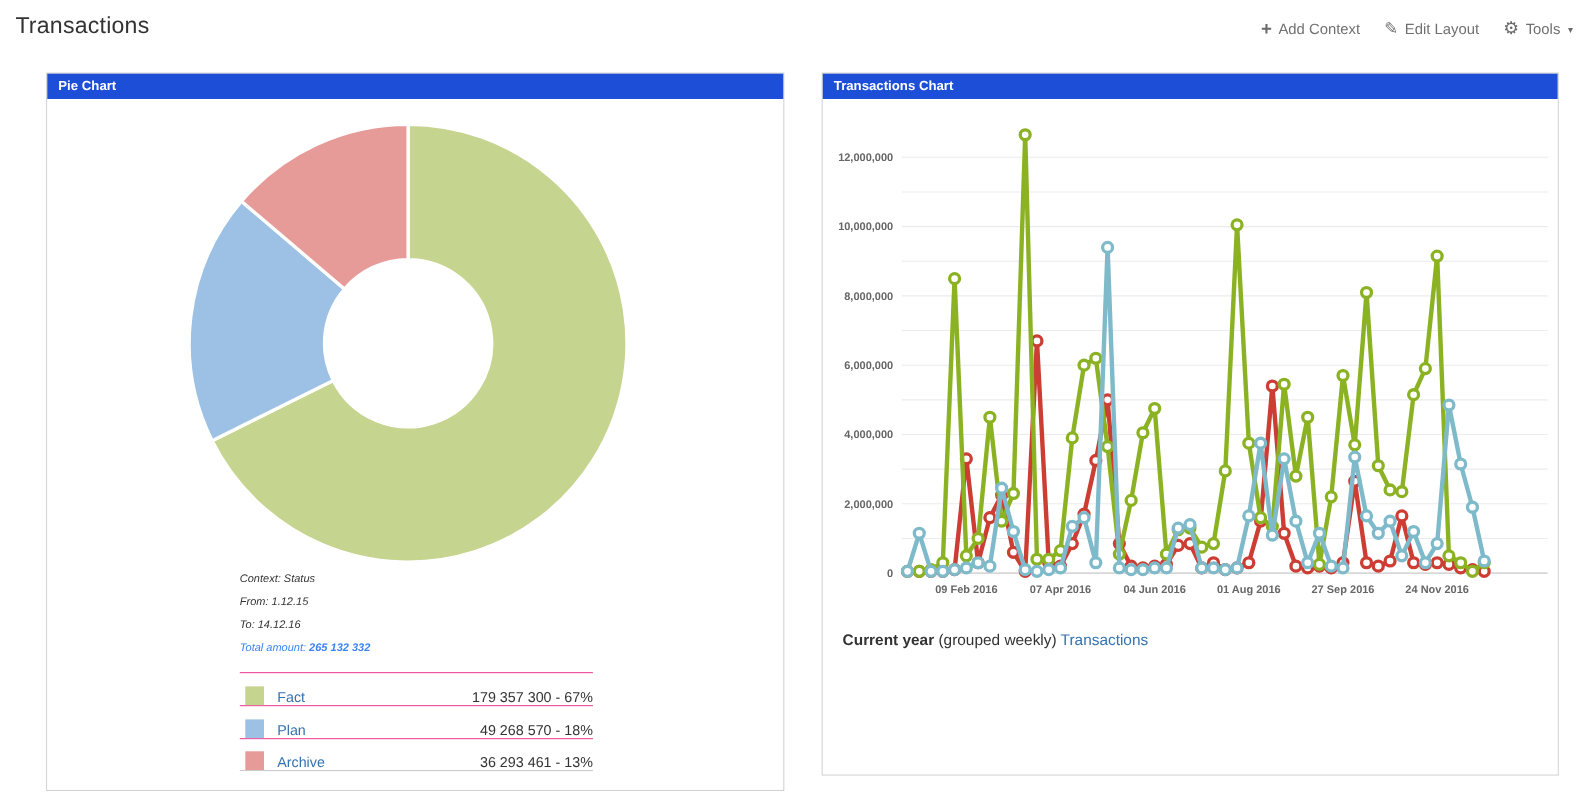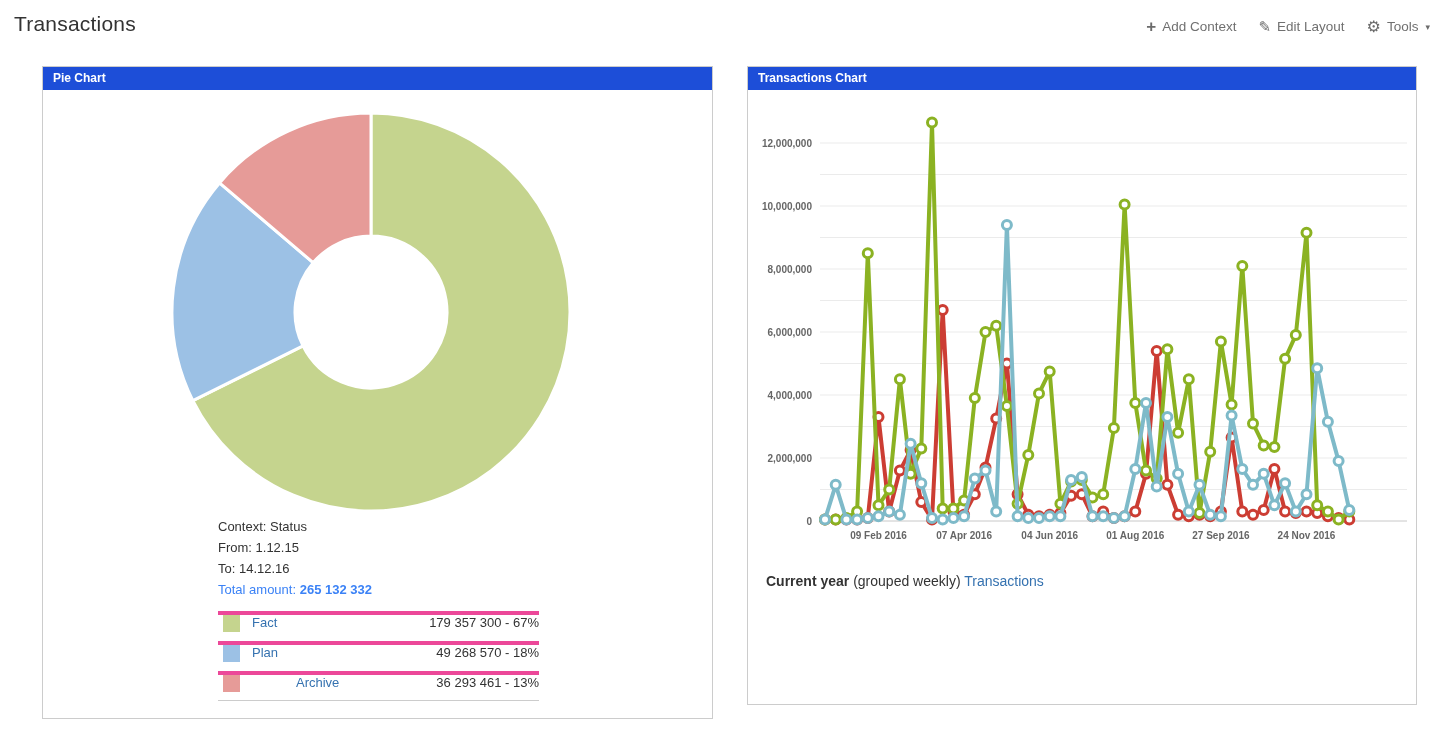--- a/index.html
+++ b/index.html
@@ -30,30 +30,30 @@
   .gadget-header {
     height:23px; background:#1d4ed8; color:#fff;
     font-size:12px; font-weight:bold; line-height:23px; padding-left:10px;
   }
   .gadget-body { position:relative; width:100%; height:calc(100% - 23px); background:#fff; }
 
   
   #pie-svg { position:absolute; left:0; top:0; }
   .pie-info {
     position:absolute; left:175px; top:426px;
-    font-size:13px; line-height:21px; color:#333;
+    font-size:10px; line-height:21px; color:#333;font-style:italic;
   }
   .total-line { color:#3b82f6; }
   .total-value { font-weight:bold; }
   .pie-table { position:absolute; left:175px; top:521px; width:321px; font-size:13px; }
   .prow {
-    display:flex; align-items:flex-start; height:30px;
-    border-top:4px solid #ec4899;
-  }
-  .prow:last-child { border-bottom:1px solid #cccccc;gap:44px; }
+    display:flex; align-items:flex-end; height:30px;
+    border-top:1px solid #ec4899;
+  }
+  .prow:last-child { border-bottom:1px solid #cccccc; }
   .swatch { width:17px; height:17px; margin:0 12px 0 5px; flex:0 0 auto; }
   .plabel { color:#3572b0; text-decoration:none; cursor:pointer; }
   .pval { margin-left:auto; color:#333; }
 
   
   #line-svg { position:absolute; left:0; top:0; }
   .trans-legend-header { position:absolute; left:18px; top:483px; font-size:14px; color:#333; }
   .lh-bold { font-weight:bold; }
   .lh-link { color:#3572b0; text-decoration:none; cursor:pointer; }
   .trans-legend { position:absolute; left:16px; top:505px; }

